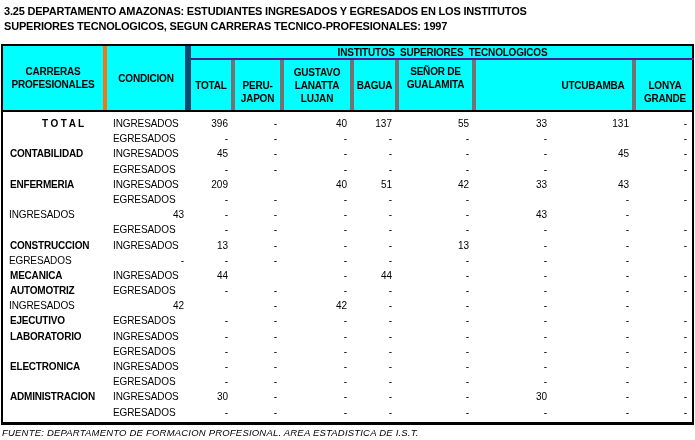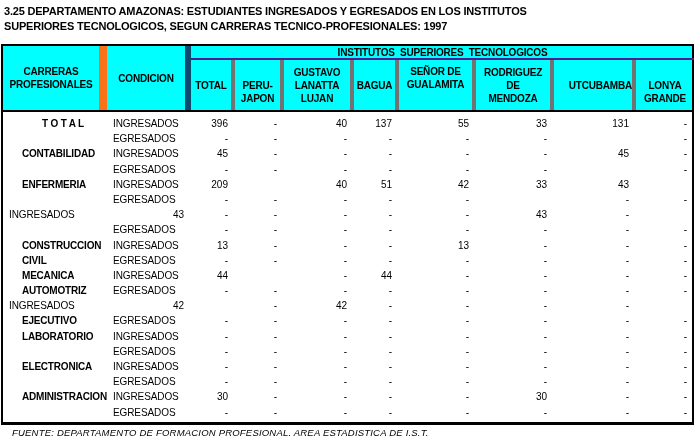--- a/index.html
+++ b/index.html
@@ -24,37 +24,37 @@
     grid-template-columns:104px 84px 44px 49px 70px 45px 77px 78px 82px 58px;
   }
 
   .thead {
     background:#00ffff;
     border-bottom:2px solid #000;
     grid-template-rows:14px 50px;
     font-weight:bold; font-size:10px; letter-spacing:-0.2px;
   }
   .thead .cell { display:flex; align-items:center; justify-content:center; text-align:center; }
-  .th-carreras { grid-column:1; grid-row:1/3; border-right:8px solid #f97316; white-space:pre-line; line-height:13px; }
+  .th-carreras { grid-column:1; grid-row:1/3; border-right:4px solid #f97316; white-space:pre-line; line-height:13px; }
   .th-condicion { grid-column:2; grid-row:1/3; border-right:6px solid #0c4a6e; }
   .th-banner { grid-column:3/11; grid-row:1; border-bottom:2px solid #4c1d95; white-space:pre; font-size:10px; }
   .th-inst { grid-row:2; border-right:4px solid #737373; white-space:pre-line; line-height:13px; }
   .th-inst.last { border-right:none; }
   .th-inst.low  > span { transform:translateY(7px); display:inline-block; }
   .th-inst.high > span { transform:translateY(-7px); display:inline-block; }
 
   .tbody { padding-top:4px; padding-bottom:2px; }
   .row { height:15.2px; line-height:15.2px; font-size:10px; }
-  .career { font-weight:bold; padding-left:19px; letter-spacing:-0.2px; white-space:nowrap; }
+  .career { font-weight:bold; padding-left:7px; letter-spacing:-0.2px; white-space:nowrap; }
   .career.centered { text-align:center; padding-left:16px; }
   .cond { padding-left:6px; letter-spacing:-0.1px; }
   .val { text-align:right; padding-right:7px; }
 
   .footer {
-    position:absolute; left:12px; top:427px;
+    position:absolute; left:2px; top:427px;
     font-size:9.5px; font-style:italic; letter-spacing:0.2px;
     white-space:nowrap;
   }
 </style>
 </head>
 <body>
 
 <div class="title">3.25  DEPARTAMENTO AMAZONAS:  ESTUDIANTES INGRESADOS Y EGRESADOS EN LOS INSTITUTOS
 SUPERIORES TECNOLOGICOS, SEGUN CARRERAS TECNICO-PROFESIONALES: 1997</div>
 
@@ -67,24 +67,21 @@
 
   <div class="cell th-inst " style="grid-column: 3;"><span>TOTAL</span></div>
       <div class="cell th-inst low" style="grid-column: 4;"><span>PERU-
 JAPON</span></div>
       <div class="cell th-inst " style="grid-column: 5;"><span>GUSTAVO
 LANATTA
 LUJAN</span></div>
       <div class="cell th-inst " style="grid-column: 6;"><span>BAGUA</span></div>
       <div class="cell th-inst high" style="grid-column: 7;"><span>SEÑOR DE
 GUALAMITA</span></div>
-      <div class="cell th-inst " style="grid-column: 8;"><span>RODRIGUEZ
-DE
-MENDOZA</span></div>
-      <div class="cell th-inst " style="grid-column: 9; justify-content: flex-end;"><span>UTCUBAMBA</span></div>
+      <div class="cell th-inst " style="grid-column: 9;"><span>UTCUBAMBA</span></div>
       <div class="cell th-inst low last" style="grid-column: 10;"><span>LONYA
 GRANDE</span></div>
     </div>
   <div class="tbody">
 
   <div class="grid row">
         <div class="career centered">T O T A L</div>
         <div class="cond">INGRESADOS</div>
         <div class="val">396</div>
         <div class="val">-</div>
@@ -184,21 +181,20 @@
         <div class="val">13</div>
         <div class="val">-</div>
         <div class="val">-</div>
         <div class="val">-</div>
         <div class="val">13</div>
         <div class="val">-</div>
         <div class="val">-</div>
         <div class="val">-</div>
       </div>
       <div class="grid row">
-        <div class="career">CIVIL</div>
         <div class="cond">EGRESADOS</div>
         <div class="val">-</div>
         <div class="val">-</div>
         <div class="val">-</div>
         <div class="val">-</div>
         <div class="val">-</div>
         <div class="val">-</div>
         <div class="val">-</div>
         <div class="val">-</div>
       </div>

